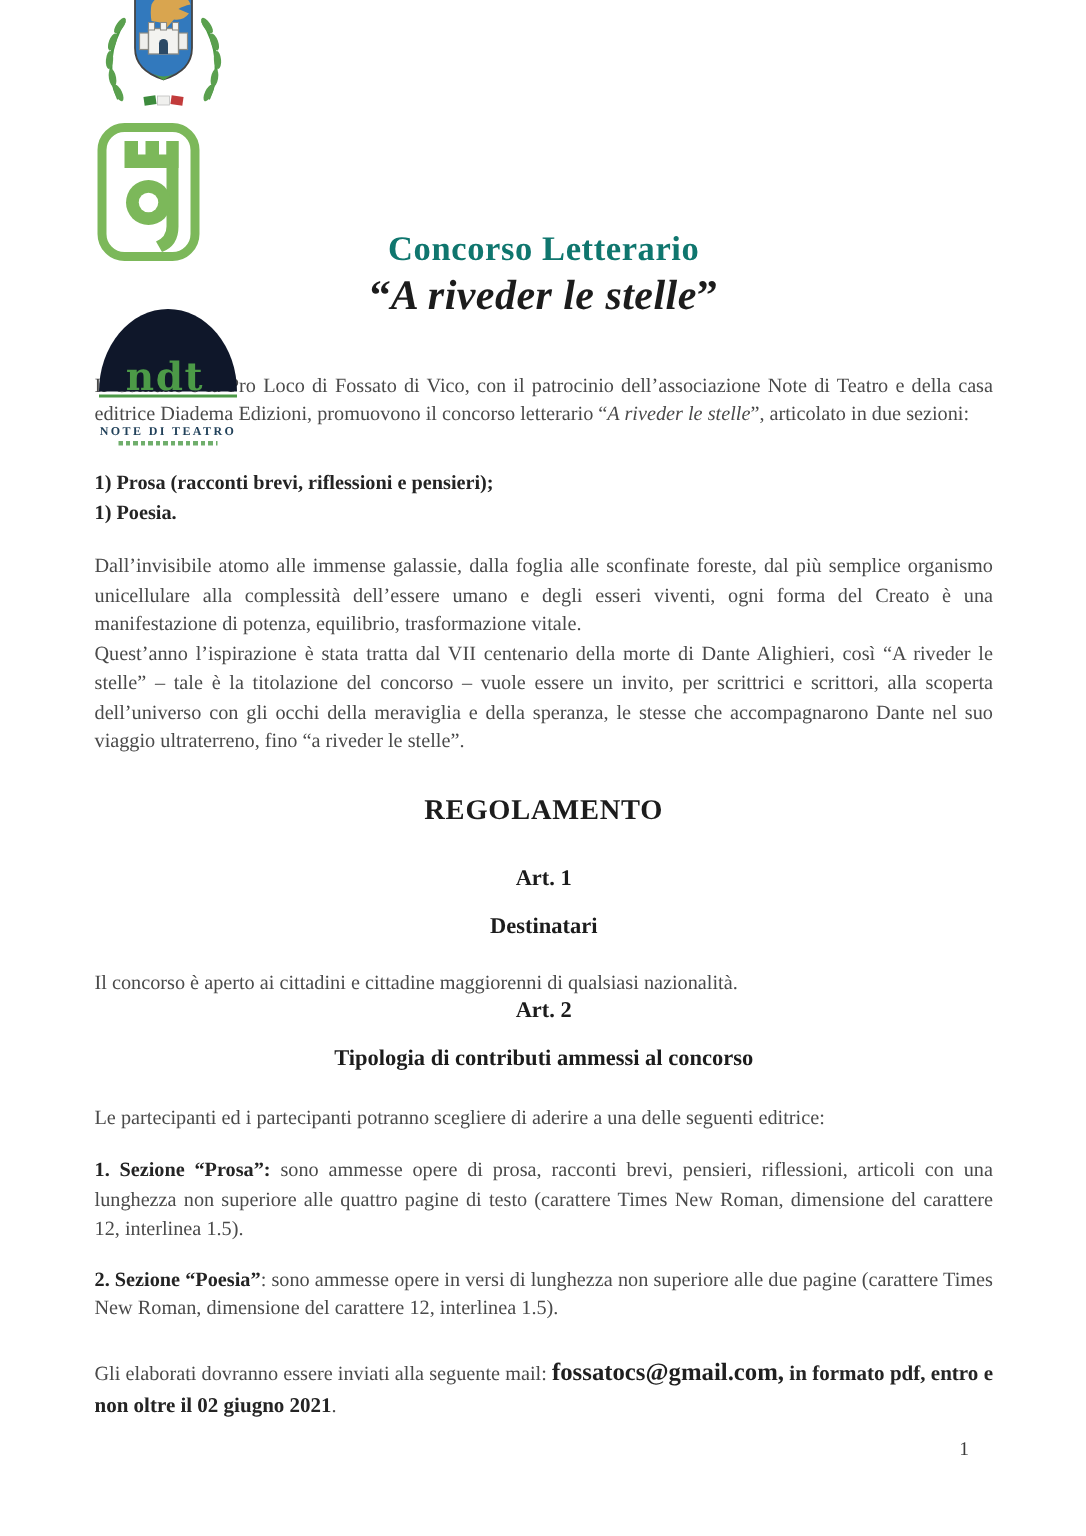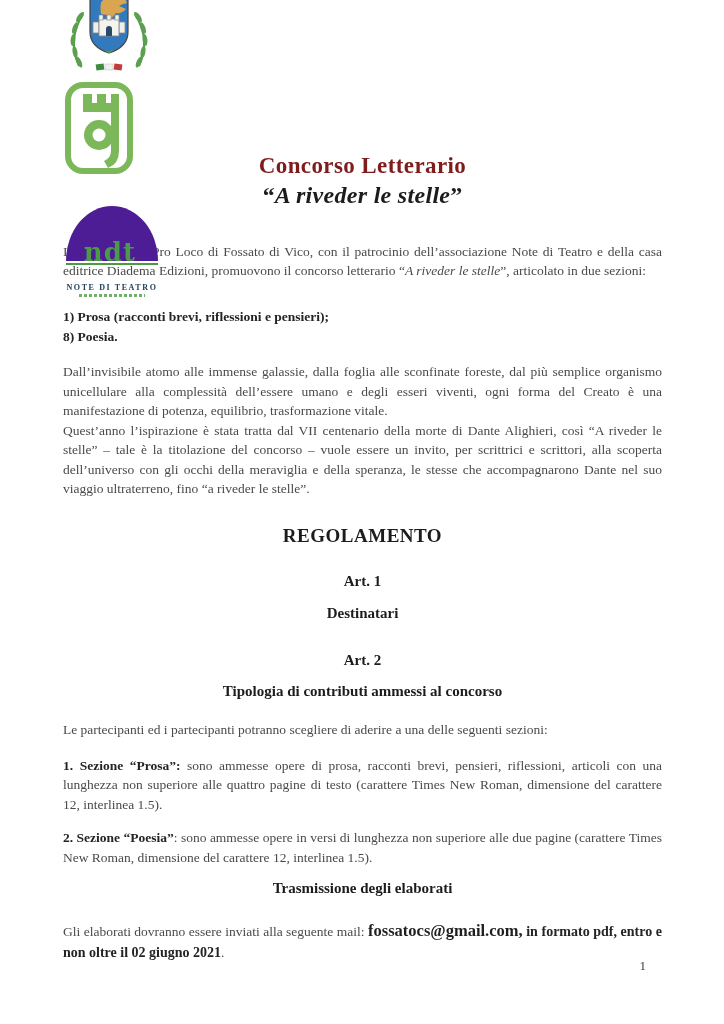--- a/index.html
+++ b/index.html
@@ -17,49 +17,49 @@
   .diadema-title{font-size:15px;font-weight:bold;color:#1c1c1c;letter-spacing:1px;line-height:1.05;}
   .diadema-bar{margin:1px auto 0;width:76px;background:#1b1b1b;color:#fff;
                font-size:6.5px;letter-spacing:3.2px;padding:2px 0 2px 3px;
                font-family:"Liberation Sans",sans-serif;}
   
   .crest{width:92px;}
   
   .proloco{width:72px;margin-top:4px;}
   
   .ndt{margin-top:30px;width:98px;text-align:center;}
-  .ndt-dome{width:92px;height:55px;margin:0 auto;background:#4c1d95;
+  .ndt-dome{width:92px;height:55px;margin:0 auto;background:#0f172a;
             border-radius:92px 92px 0 0 / 110px 110px 0 0;position:relative;}
   .ndt-acronym{position:absolute;left:50%;transform:translateX(-54%);bottom:-4px;
                color:#4c9a47;font-weight:bold;font-size:26px;letter-spacing:1px;
                font-family:"DejaVu Serif",serif;line-height:1;}
   .ndt-line{width:92px;height:2px;background:#4c9a47;margin:2px auto 0;}
   .ndt-caption{margin-top:18px;font-size:8px;font-weight:bold;color:#21415a;
                letter-spacing:1.6px;font-family:"Liberation Serif",serif;}
   .ndt-micro{width:66px;height:3px;margin:2px auto 0;opacity:.8;
              background:repeating-linear-gradient(90deg,#4c9a47 0 3px,transparent 3px 5px);}
   
   .doc-title{margin:12px 0 0;text-align:center;font-size:23px;font-weight:bold;
-             color:#7f1d1d;letter-spacing:.4px;}
-  .doc-subtitle{margin:3px 0 0;text-align:center;font-size:24px;font-weight:bold;
+             color:#0f766e;letter-spacing:.4px;}
+  .doc-subtitle{margin:3px 0 0;text-align:center;font-size:28px;font-weight:bold;
                 color:#1c1c1c;}
   .doc-subtitle em{letter-spacing:.3px;}
   
   .body-text{font-size:13.5px;line-height:1.44;text-align:justify;}
   p{margin:0;}
   .para-intro{margin-top:33px;}
   .sezioni-list{margin-top:26px;font-weight:bold;color:#242424;font-size:13.5px;line-height:1.5;}
   .para-dante{margin-top:15px;}
   .heading-center{text-align:center;font-weight:bold;color:#1c1c1c;}
   .regolamento{margin-top:27px;font-size:19px;letter-spacing:.5px;}
   .art-title{font-size:15px;line-height:1.35;}
   .art1-title{margin-top:24px;}
   .art-sub{font-size:15px;line-height:1.35;margin-top:11px;}
   .art1-body{margin-top:17px;text-align:left;}
-  .art2-title{margin-top:27px;}
+  .art2-title{}
   .art2-intro{margin-top:19px;text-align:left;}
   .art2-item1{margin-top:16px;}
   .art2-item2{margin-top:14px;}
   .lead-bold{font-weight:bold;color:#242424;}
   .art3-title{margin-top:25px;}
   .art3-body{margin-top:21px;}
   .mail{font-size:16.5px;font-weight:bold;color:#1f1f1f;}
   .bold-note{font-weight:bold;color:#242424;font-size:14px;}
   .page-number{position:absolute;top:958px;right:78px;font-size:13px;color:#3c3c3c;}
 </style>
@@ -151,37 +151,37 @@
 
   </header>
 
   <h1 class="doc-title">Concorso Letterario</h1>
   <h2 class="doc-subtitle"><span>“</span><em>A riveder le stelle</em><span>”</span></h2>
 
   <p class="body-text para-intro"><span>Il Comune e la Pro Loco di Fossato di Vico, con il patrocinio dell’associazione Note di Teatro e della casa editrice Diadema Edizioni, promuovono il concorso letterario </span><span>“</span><em>A riveder le stelle</em><span>”</span><span>, articolato in due sezioni:</span></p>
 
   <div class="sezioni-list">
     <p>1) Prosa (racconti brevi, riflessioni e pensieri);</p>
-    <p>8) Poesia.</p>
+    <p>1) Poesia.</p>
   </div>
 
   <div class="body-text para-dante">
     <p>Dall’invisibile atomo alle immense galassie, dalla foglia alle sconfinate foreste, dal più semplice organismo unicellulare alla complessità dell’essere umano e degli esseri viventi, ogni forma del Creato è una manifestazione di potenza, equilibrio, trasformazione vitale.</p>
     <p>Quest’anno l’ispirazione è stata tratta dal VII centenario della morte di Dante Alighieri, così “A riveder le stelle” – tale è la titolazione del concorso – vuole essere un invito, per scrittrici e scrittori, alla scoperta dell’universo con gli occhi della meraviglia e della speranza, le stesse che accompagnarono Dante nel suo viaggio ultraterreno, fino “a riveder le stelle”.</p>
   </div>
 
   <div class="heading-center regolamento">REGOLAMENTO</div>
 
   <div class="heading-center art-title art1-title">Art. 1</div>
   <div class="heading-center art-sub">Destinatari</div>
+  <p class="body-text art1-body">Il concorso è aperto ai cittadini e cittadine maggiorenni di qualsiasi nazionalità.</p>
 
   <div class="heading-center art-title art2-title">Art. 2</div>
   <div class="heading-center art-sub">Tipologia di contributi ammessi al concorso</div>
-  <p class="body-text art2-intro">Le partecipanti ed i partecipanti potranno scegliere di aderire a una delle seguenti sezioni:</p>
+  <p class="body-text art2-intro">Le partecipanti ed i partecipanti potranno scegliere di aderire a una delle seguenti editrice:</p>
   <p class="body-text art2-item1"><span class="lead-bold">1. Sezione “Prosa”:</span><span> sono ammesse opere di prosa, racconti brevi, pensieri, riflessioni, articoli con una lunghezza non superiore alle quattro pagine di testo (carattere Times New Roman, dimensione del carattere 12, interlinea 1.5).</span></p>
   <p class="body-text art2-item2"><span class="lead-bold">2. Sezione “Poesia”</span><span>: sono ammesse opere in versi di lunghezza non superiore alle due pagine (carattere Times New Roman, dimensione del carattere 12, interlinea 1.5).</span></p>
 
-  <div class="heading-center art-sub">Trasmissione degli elaborati</div>
   <p class="body-text art3-body"><span>Gli elaborati dovranno essere inviati alla seguente mail: </span><span class="mail">fossatocs@gmail.com,</span><span class="bold-note"> in formato pdf, </span><span class="bold-note">entro e non oltre il 02 giugno 2021</span><span>.</span></p>
 
   <div class="page-number">1</div>
 
 </div>
 
 </body></html>

